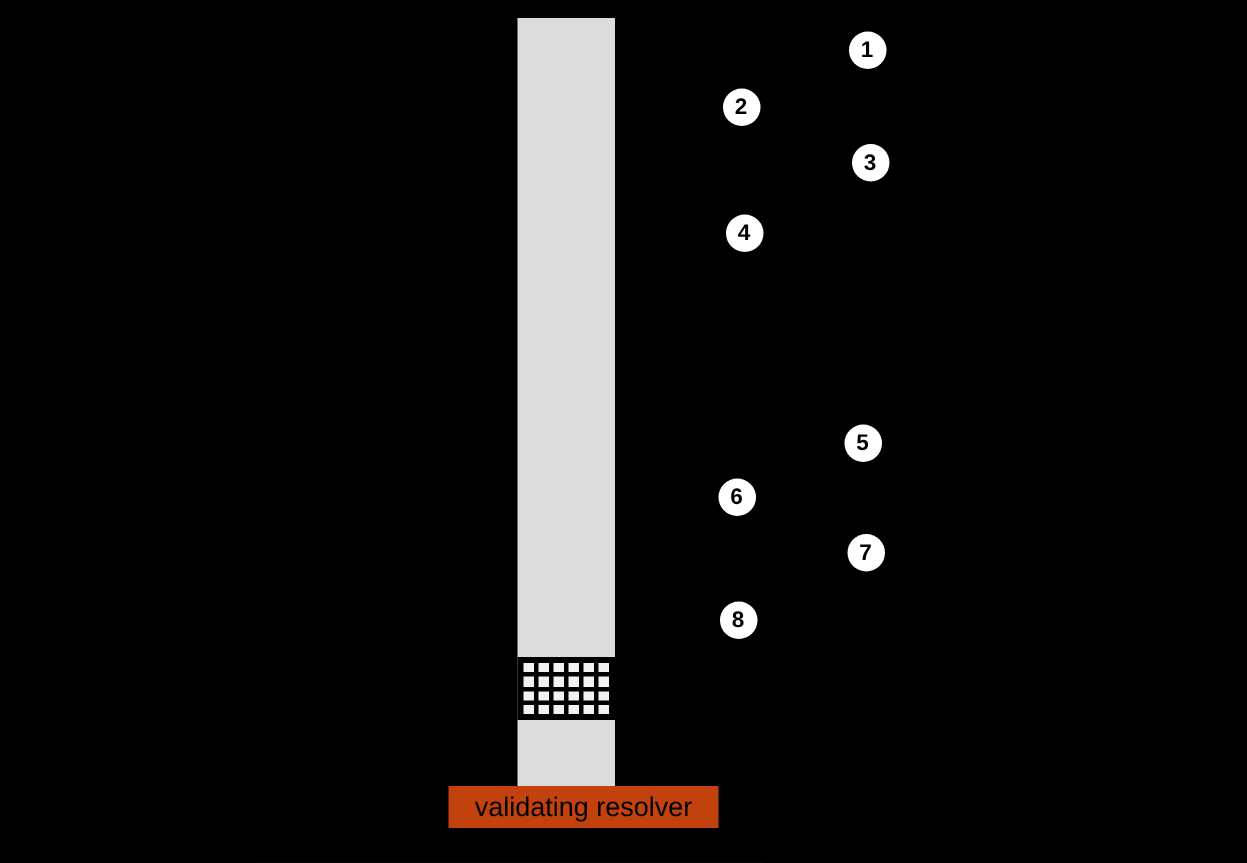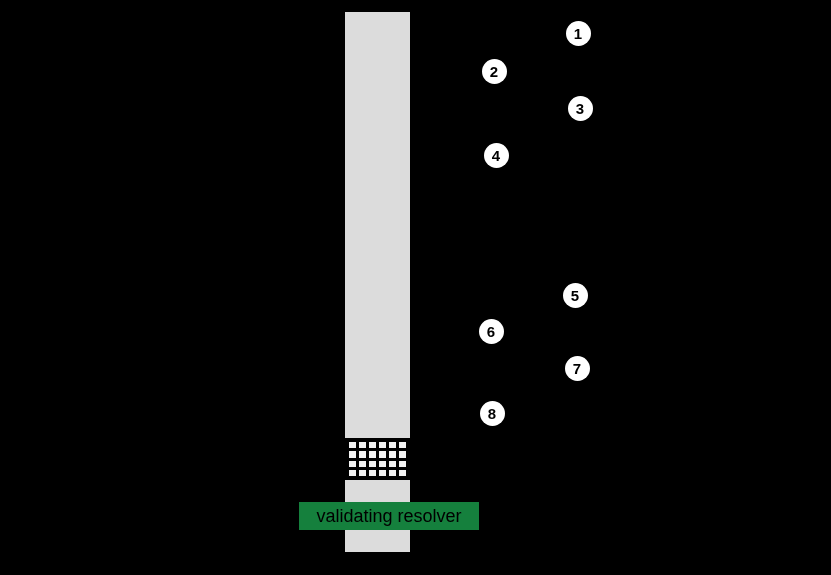--- a/index.html
+++ b/index.html
@@ -38,24 +38,24 @@
     grid-template-columns: repeat(6, 1fr);
     grid-template-rows: repeat(4, 1fr);
     gap: 3px;
   }
   .grid-cell {
     background: #f2f2f2;
   }
   .resolver-label {
     position: absolute;
     left: 299px;
-    top: 502px;
+    top: 524px;
     width: 180px;
     height: 28px;
-    background: #15803d;
+    background: #c2410c;
     color: #000000;
     font-size: 18px;
     line-height: 28px;
     text-align: center;
     white-space: nowrap;
   }
   .step-circle {
     position: absolute;
     width: 25px;
     height: 25px;

